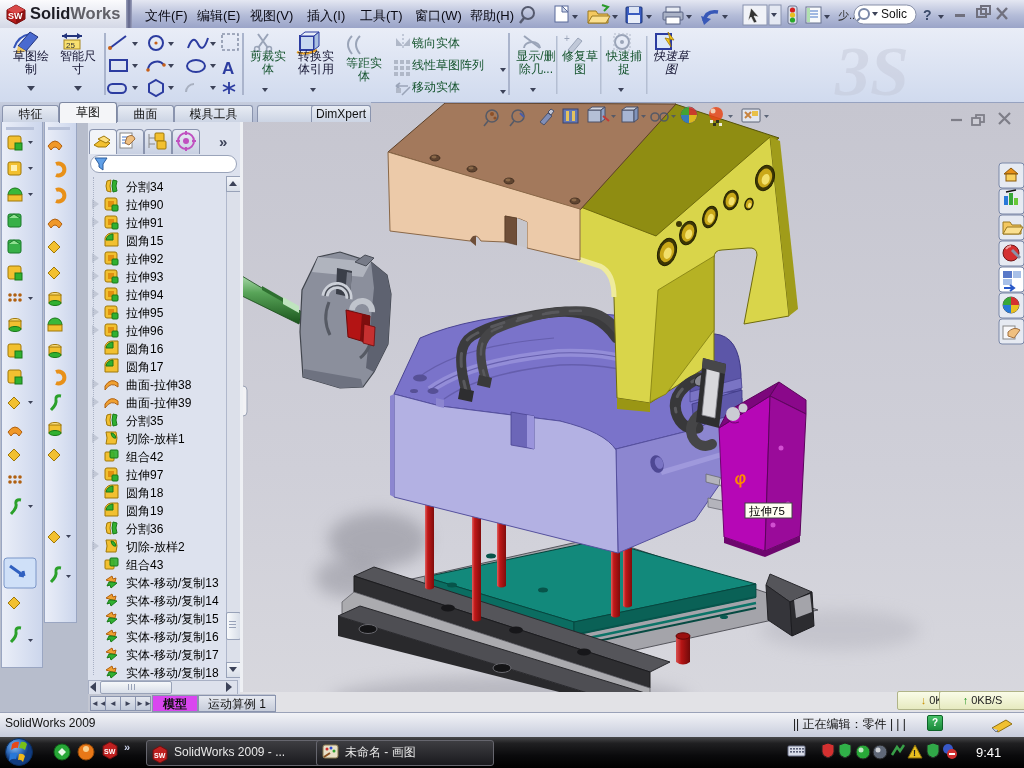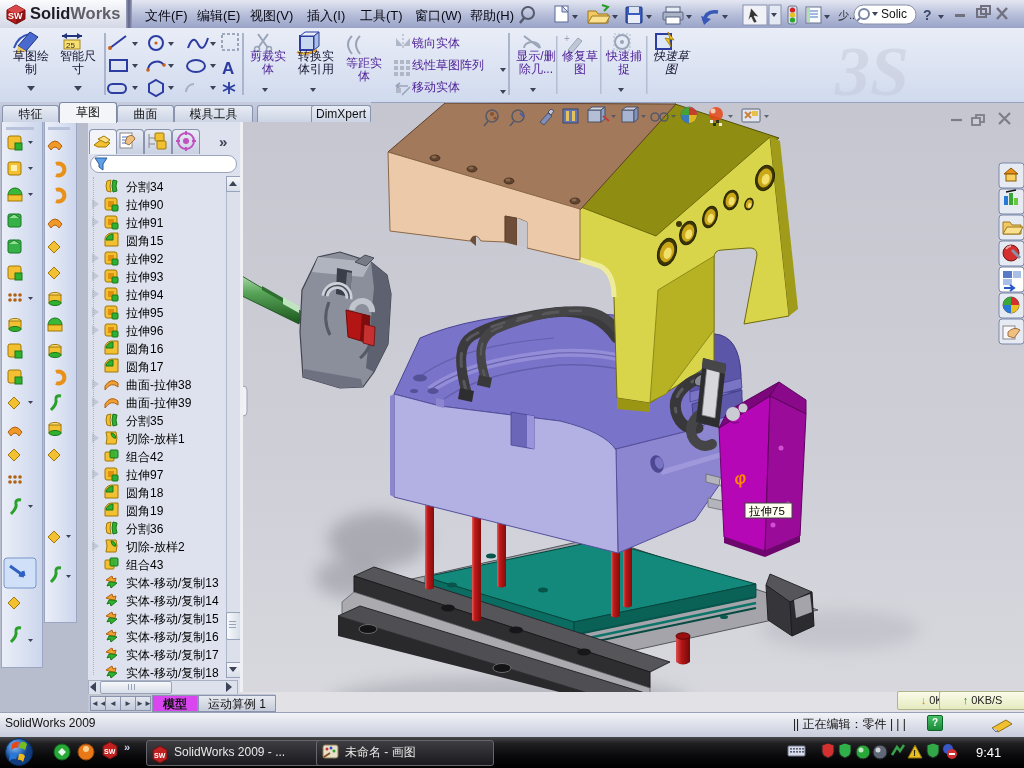--- a/index.html
+++ b/index.html
@@ -4,21 +4,21 @@
 <style>
 html,body{margin:0;padding:0;}
 body{width:1024px;height:768px;overflow:hidden;font-family:"Liberation Sans",sans-serif;position:relative;background:#c9c9d3;}
 .abs{position:absolute;}
 #titlebar{left:0;top:0;width:1024px;height:28px;background:linear-gradient(#e4e7f2,#b4bcd8 55%,#9aa4c8);}
 #logoarea{left:0;top:0;width:126px;height:28px;background:linear-gradient(#fbfbfd,#d4d8e6);}
 #logosep{left:126px;top:0;width:6px;height:28px;background:linear-gradient(90deg,#9aa0bc,#606488,#9aa0bc);}
 .menu{top:7px;font-size:13px;color:#0a0a14;}
 #cmdmgr{left:0;top:28px;width:1024px;height:74px;background:linear-gradient(#e9edf7,#d0daee);border-bottom:1px solid #96a2c0;}
 .bigbtn{font-size:12px;line-height:13px;text-align:center;color:#141432;white-space:pre-line;}
-.graytxt{color:#4c1d95;}
+.graytxt{color:#14532d;}
 .vsep{top:33px;height:62px;width:2px;background:linear-gradient(90deg,#a8b2ca,#f2f5fb);}
 #tabrow{z-index:29;left:0;top:102px;width:371px;height:20px;background:linear-gradient(#c6cdde,#b2bbd2);}
 .tab{z-index:30;top:105px;height:16px;border:1px solid #8a94ae;border-bottom:none;border-radius:3px 3px 0 0;background:linear-gradient(#e8ecf4,#ccd4e4);font-size:12px;color:#111;text-align:center;line-height:16px;}
 .tab.active{top:102px;height:20px;background:#f4f5f8;border-color:#7e88a2;line-height:19px;}
 #leftzone{left:0;top:122px;width:88px;height:590px;background:#b7bdcc;}
 .toolcol{top:122px;background:linear-gradient(90deg,#eaeef8,#ccd6ec);border:1px solid #9aa6c2;border-top:none;}
 #treepanel{left:88px;top:122px;width:152px;height:573px;background:#dde2ee;border-right:1px solid #9aa2b8;}
 .ptab{top:129px;height:24px;border:1px solid #8a94ae;border-bottom:none;border-radius:4px 4px 0 0;background:linear-gradient(#e8ecf4,#c8d0e2);}
 .ptab.active{background:#f2f4f8;}
 #filterbox{left:90px;top:155px;width:145px;height:16px;background:#fff;border:1px solid #9aa4ba;border-radius:9px;}

